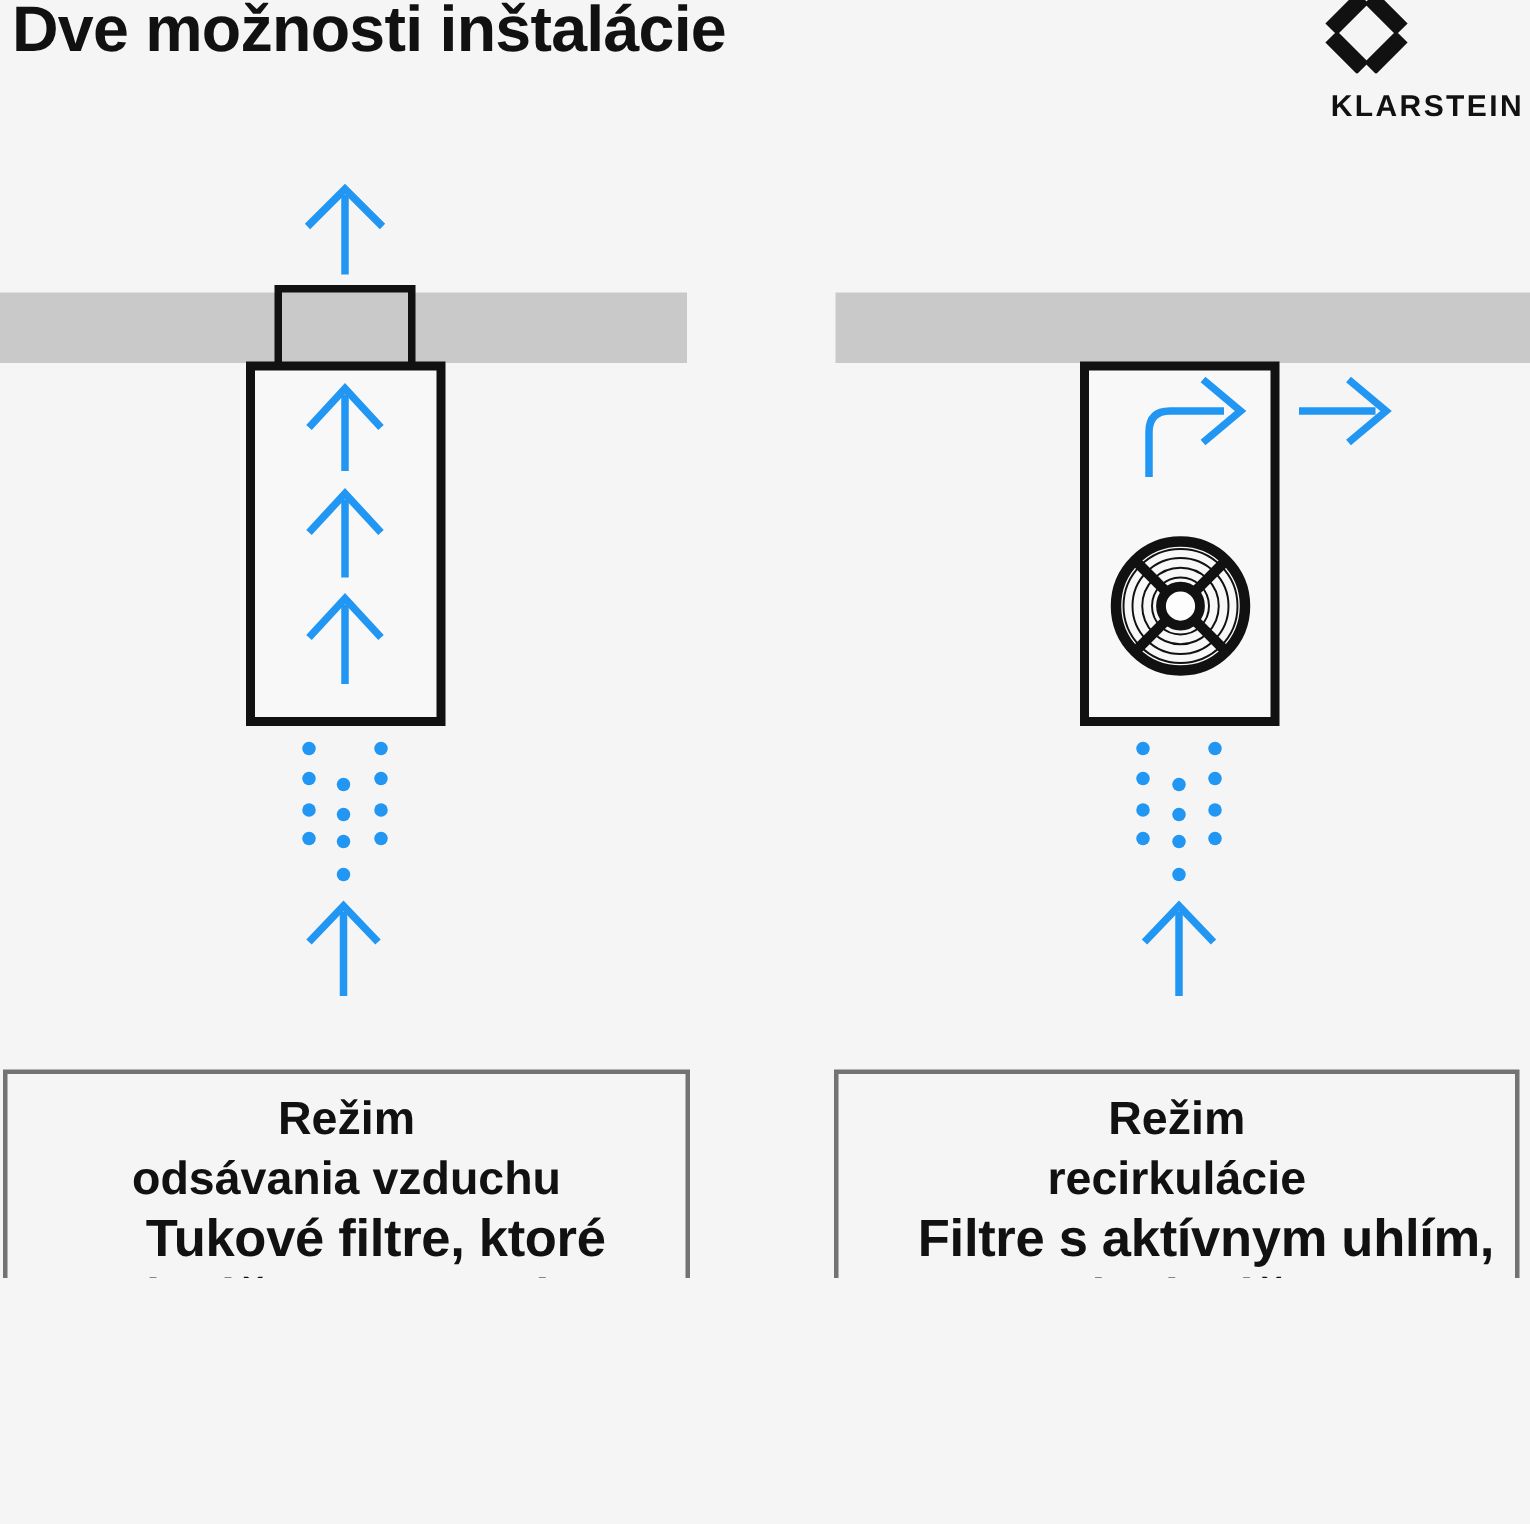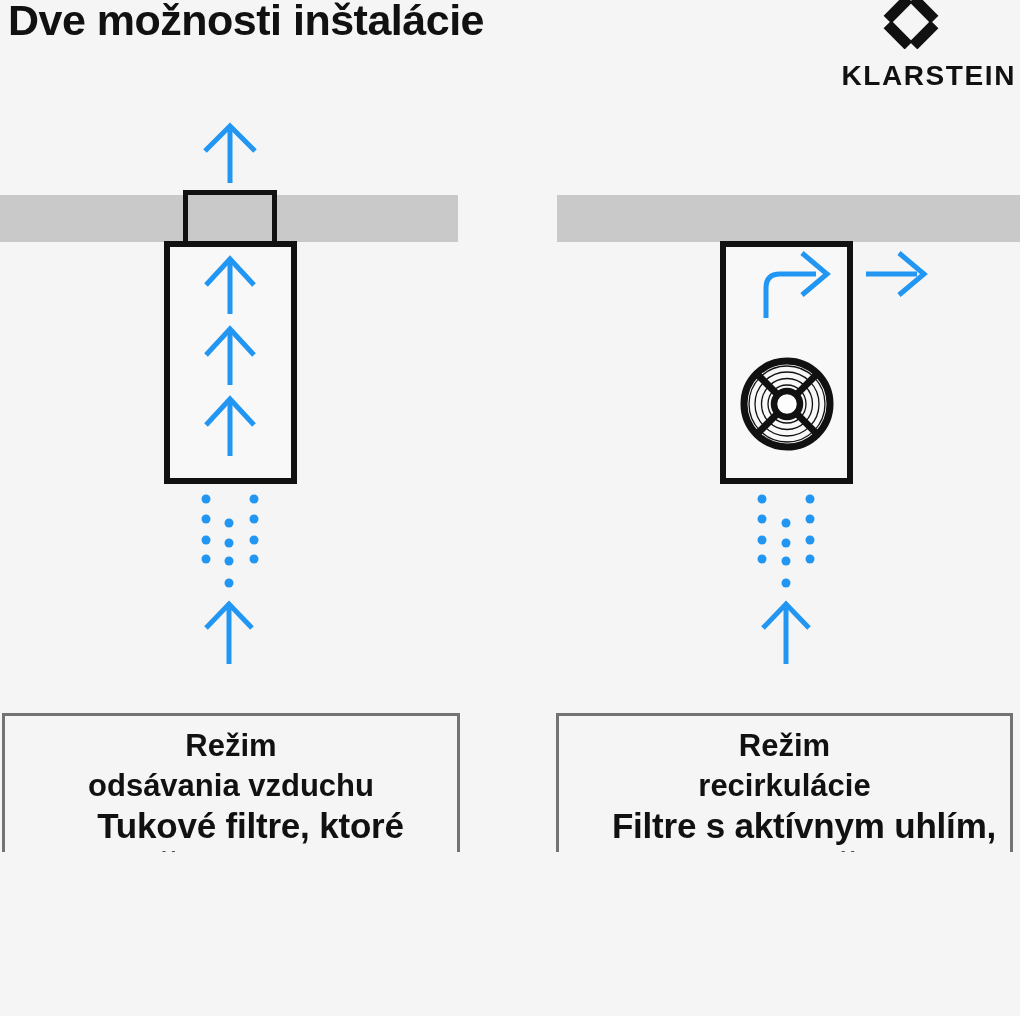--- a/index.html
+++ b/index.html
@@ -5,21 +5,21 @@
   html,body{margin:0;padding:0;}
   body{width:1020px;height:1016px;overflow:hidden;background:#f5f5f5;
        font-family:"Liberation Sans","DejaVu Sans",sans-serif;color:#111;}
   .page{position:relative;width:1020px;height:852px;overflow:hidden;}
 
   .title{position:absolute;left:8px;top:-6px;margin:0;font-size:43px;font-weight:700;
          letter-spacing:-0.5px;line-height:52px;white-space:nowrap;}
 
   .logo{position:absolute;right:4px;top:0;width:210px;text-align:center;}
   .logo-icon{position:absolute;top:-5px;left:50%;transform:translateX(-50%);}
-  .brand{position:absolute;top:60px;right:0;font-size:28px;font-weight:700;
+  .brand{position:absolute;top:60px;right:0;font-size:20px;font-weight:700;
          letter-spacing:1.6px;white-space:nowrap;}
 
   .diagram{position:absolute;left:0;top:0;}
 
   .desc-box{position:absolute;top:713px;height:293px;border:3px solid #737373;
             box-sizing:border-box;text-align:center;padding-top:10px;}
   .desc-box.left{left:2px;width:458px;}
   .desc-box.right{left:556px;width:457px;}
   .box-heading{font-size:31px;font-weight:700;line-height:40px;white-space:pre-line;}
   .box-body{font-size:35px;font-weight:700;line-height:40px;white-space:pre-line;

